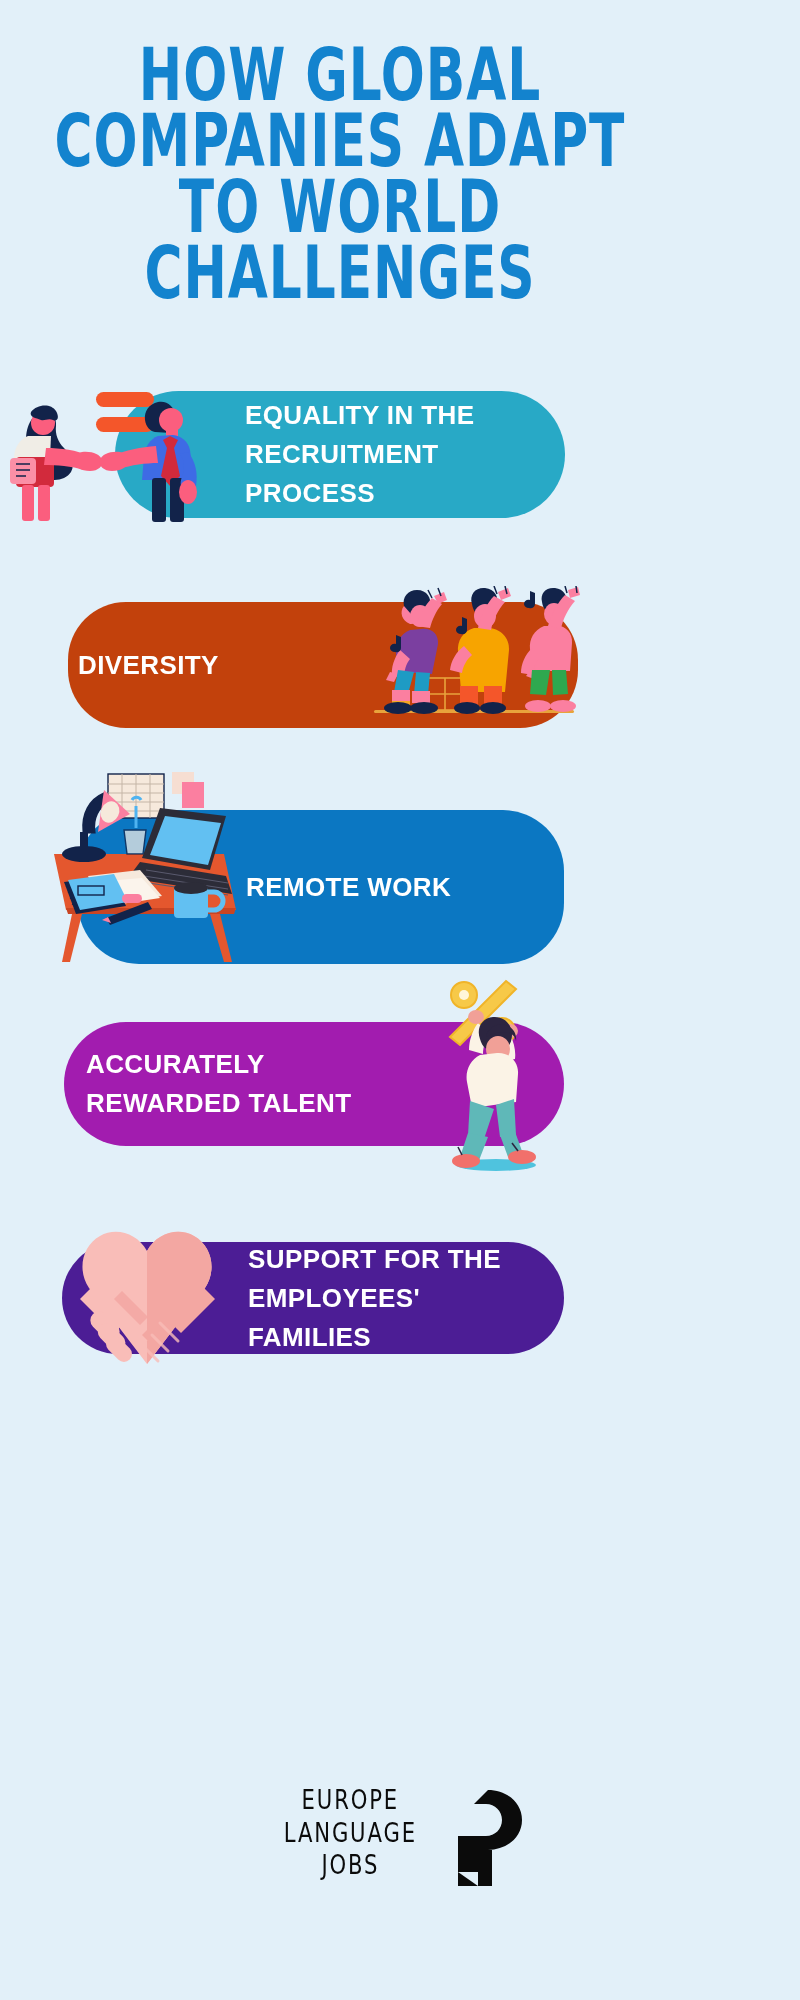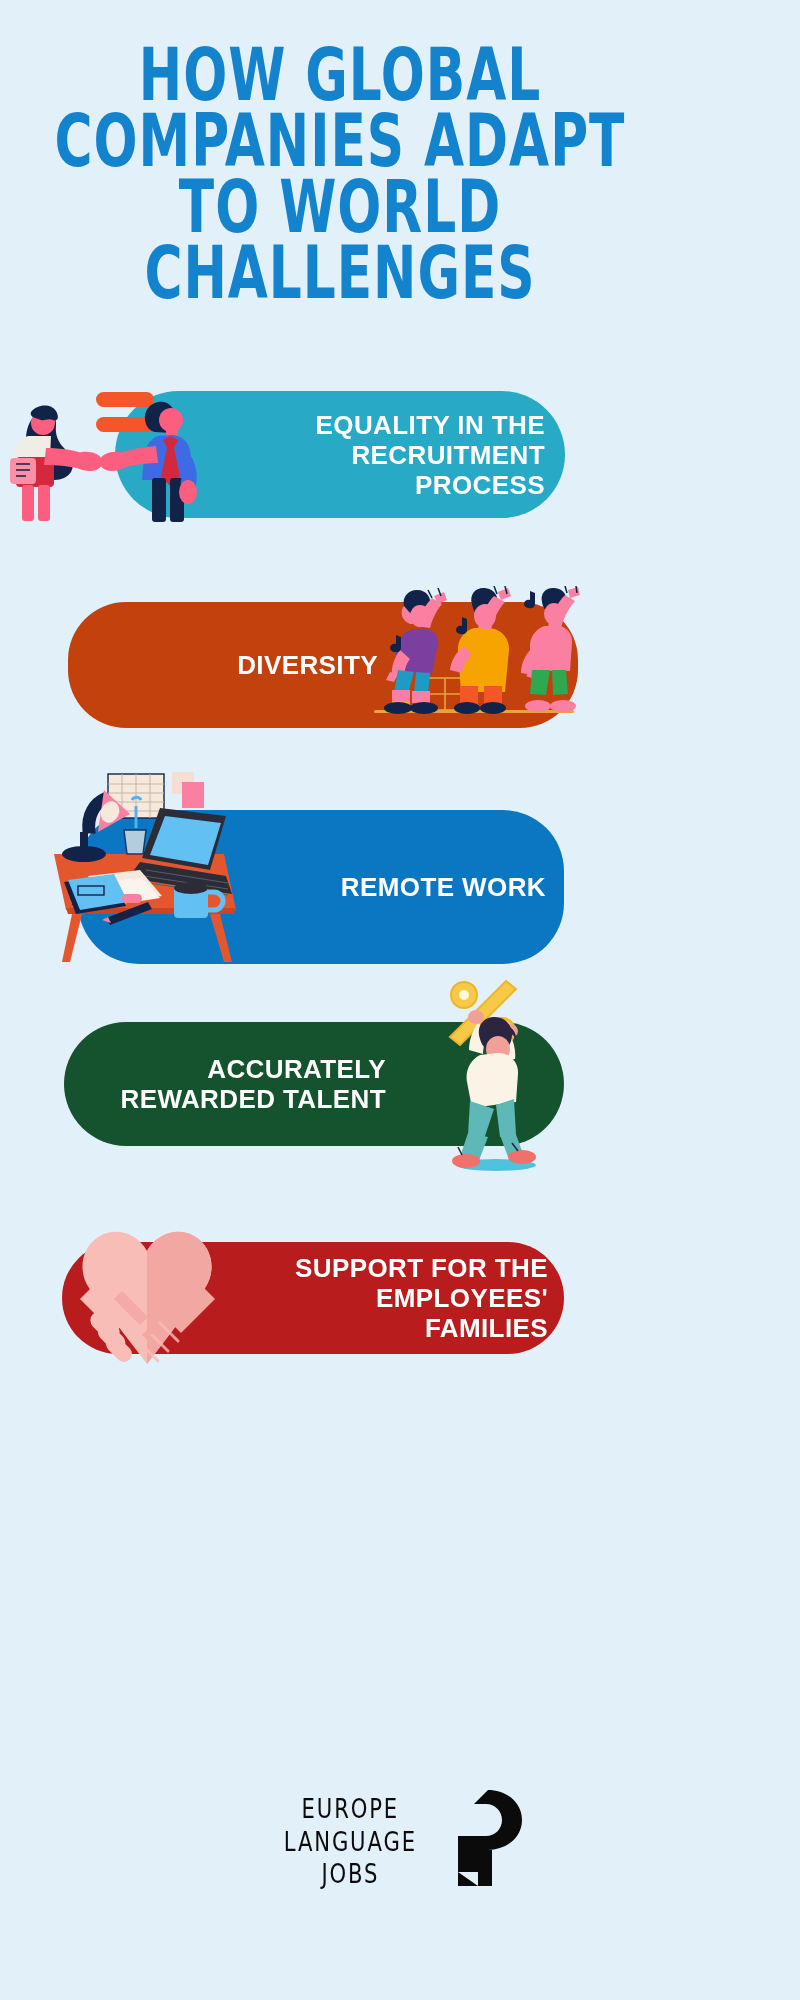--- a/index.html
+++ b/index.html
@@ -37,23 +37,23 @@
   .card{
     position:absolute;
     display:flex;
     align-items:center;
     border-radius:84px;
   }
   .card-label{
     color:#FFFFFF;
     font-weight:700;
     font-size:26px;
-    line-height:30px;
+    line-height:39px;
     letter-spacing:.4px;
-    text-align:right;
+    text-align:left;
     text-transform:uppercase;
     position:relative;
     z-index:4;
   }
 
   
   #card-equality{
     left:115px; top:391px; width:450px; height:127px;
     background:#28A9C6;
     border-radius:64px;
@@ -75,30 +75,30 @@
     left:78px; top:810px; width:486px; height:154px;
     background:#0B77C2;
     border-radius:61px;
     justify-content:flex-end;
   }
   #card-remote .card-label{ width:300px; margin-right:18px; }
 
   
   #card-rewarded{
     left:64px; top:1022px; width:500px; height:124px;
-    background:#14532d;
+    background:#a21caf;
     border-radius:62px;
     justify-content:flex-start;
   }
   #card-rewarded .card-label{ width:300px; margin-left:22px; }
 
   
   #card-support{
     left:62px; top:1242px; width:502px; height:112px;
-    background:#b91c1c;
+    background:#4c1d95;
     border-radius:56px;
     justify-content:flex-end;
   }
   #card-support .card-label{ width:300px; margin-right:16px; }
 
   
   .illo{ position:absolute; }
 
   
   #illo-equality{ left:8px; top:384px; width:240px; height:140px; z-index:5; }
@@ -111,21 +111,21 @@
 
   
   #illo-rewarded{ left:440px; top:975px; width:130px; height:200px; z-index:5; }
 
   
   #illo-support{ left:60px; top:1225px; width:175px; height:145px; z-index:5; }
 
   
   .footer{
     position:absolute; left:0; top:1790px; width:800px;
-    display:flex; justify-content:center; align-items:flex-end; gap:26px;
+    display:flex; justify-content:center; align-items:flex-start; gap:26px;
   }
   .logo-word{
     display:flex; flex-direction:column; align-items:center;
     color:#0B0B0B;
     font-family:"DejaVu Sans", sans-serif;
     font-weight:400;
     font-size:23px;
     line-height:29px;
     letter-spacing:2px;
     transform:scaleY(1.12) scaleX(0.92);

